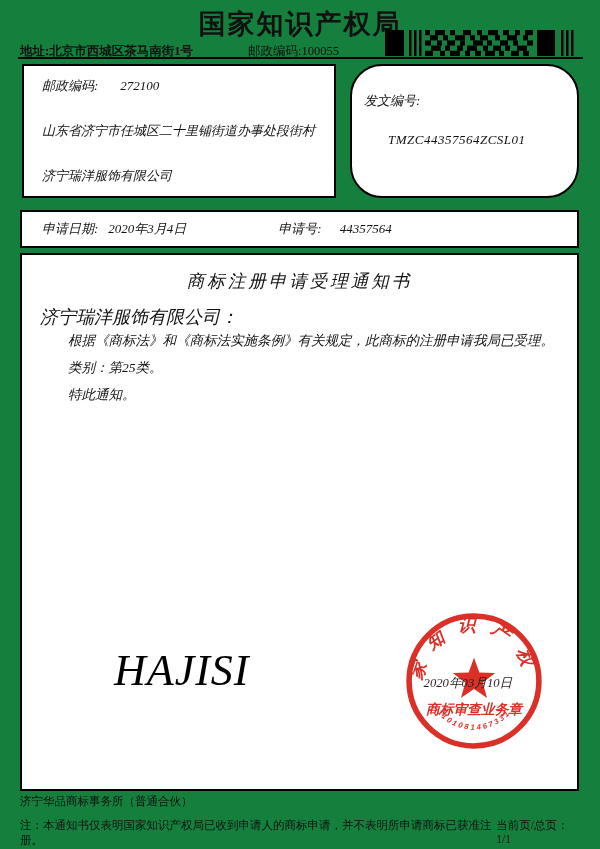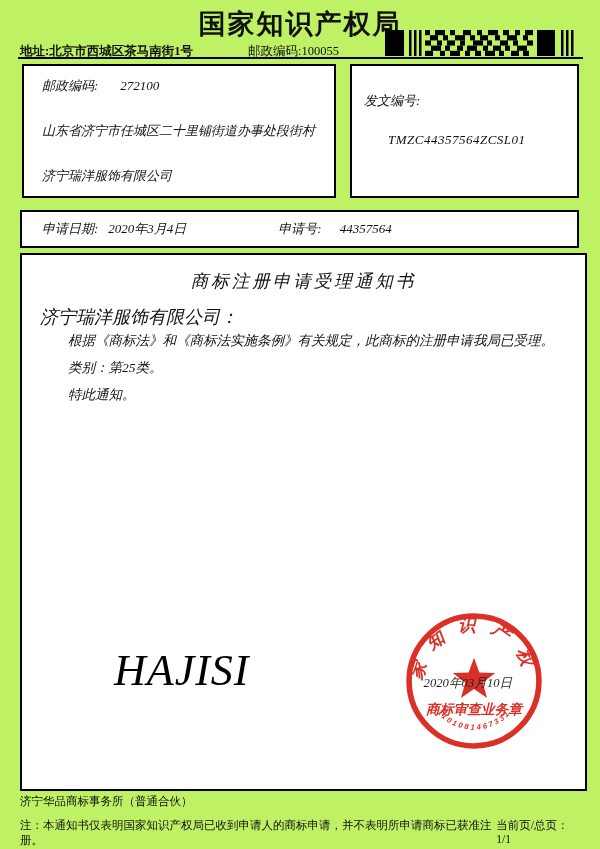--- a/index.html
+++ b/index.html
@@ -1,41 +1,41 @@
 <!DOCTYPE html>
 <html lang="zh"><head>
 <meta charset="utf-8">
 <style>
   html,body{margin:0;padding:0;background:#888;}
   .page{
-    position:relative;width:600px;height:849px;background:#bef264;
+    position:relative;width:600px;height:849px;background:#15803d;
     font-family:"Liberation Serif","DejaVu Serif",serif;color:#111;
     overflow:hidden;margin:0 auto;
   }
   .abs{position:absolute;}
   .org-title{top:6px;left:0;width:100%;text-align:center;font-size:27px;font-weight:bold;letter-spacing:2px;}
   .addr-line{top:43px;left:20px;font-size:12.5px;font-weight:bold;}
   .post-line{top:43px;left:248px;font-size:12.5px;}
   .barcode{top:30px;left:385px;width:193px;height:26px;}
   .rule{top:57px;left:18px;width:565px;height:2px;background:#000;}
   .box{border:2px solid #000;background:#fff;font-style:italic;}
   .left-box{top:64px;left:22px;width:310px;height:130px;}
-  .right-box{top:64px;left:350px;width:225px;height:130px;}
+  .right-box{top:64px;left:350px;width:225px;height:130px;border-radius:32px;}
   .left-box .row1{position:absolute;left:18px;top:11px;font-size:13px;}
   .left-box .row1 .val{margin-left:22px;}
   .left-box .row2{position:absolute;left:18px;top:56px;font-size:13px;}
   .left-box .row3{position:absolute;left:18px;top:101px;font-size:13px;}
   .right-box .lbl{position:absolute;left:12px;top:26px;font-size:13px;}
   .right-box .val{position:absolute;left:36px;top:66px;font-size:13px;letter-spacing:.5px;}
   .app-row{top:210px;left:20px;width:555px;height:34px;display:flex;align-items:center;font-size:13px;}
   .app-row .dl{margin-left:20px;}
   .app-row .dv{margin-left:10px;}
   .app-row .nl{margin-left:92px;}
   .app-row .nv{margin-left:18px;}
-  .main-box{top:253px;left:20px;width:555px;height:534px;padding-left:8px;}
+  .main-box{top:253px;left:20px;width:555px;height:534px;}
   .notice-title{position:absolute;top:14px;left:0;width:100%;text-align:center;font-size:17.5px;letter-spacing:3px;}
   .salutation{position:absolute;left:18px;top:50px;font-size:18px;}
   .body-line{position:absolute;left:46px;top:77px;font-size:13.5px;}
   .cat-line{position:absolute;left:46px;top:104px;font-size:13.5px;}
   .close-line{position:absolute;left:46px;top:131px;font-size:13.5px;}
   .trademark{position:absolute;left:92px;top:345px;font-size:44px;letter-spacing:1px;color:#000;margin-top:45px;}
   .seal{position:absolute;left:381px;top:355px;width:142px;height:142px;opacity:.95;}
   .agency{top:794px;left:20px;font-size:11.5px;}
   .note-row{top:818px;left:20px;width:560px;display:flex;justify-content:space-between;font-size:11.5px;}
 </style>

